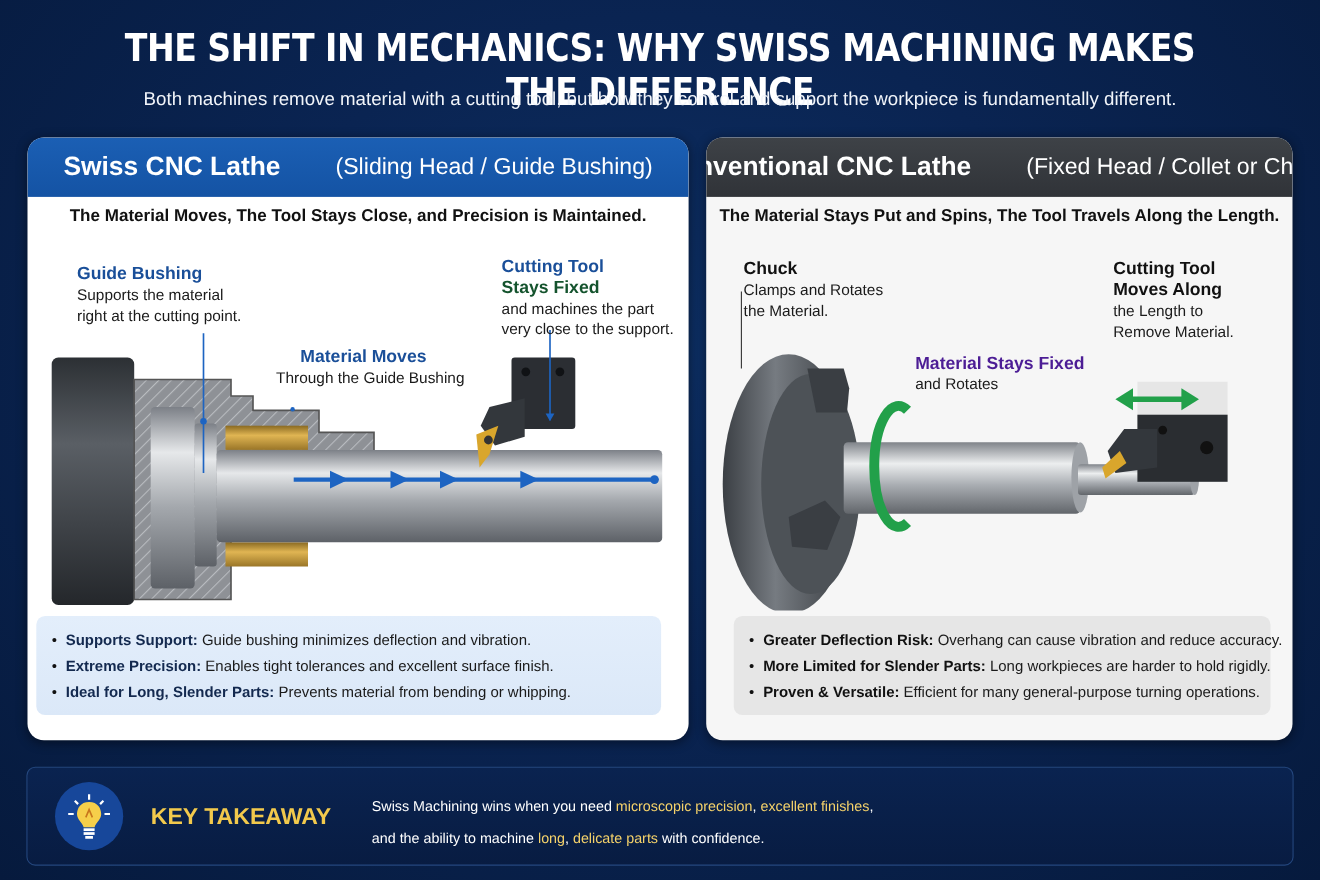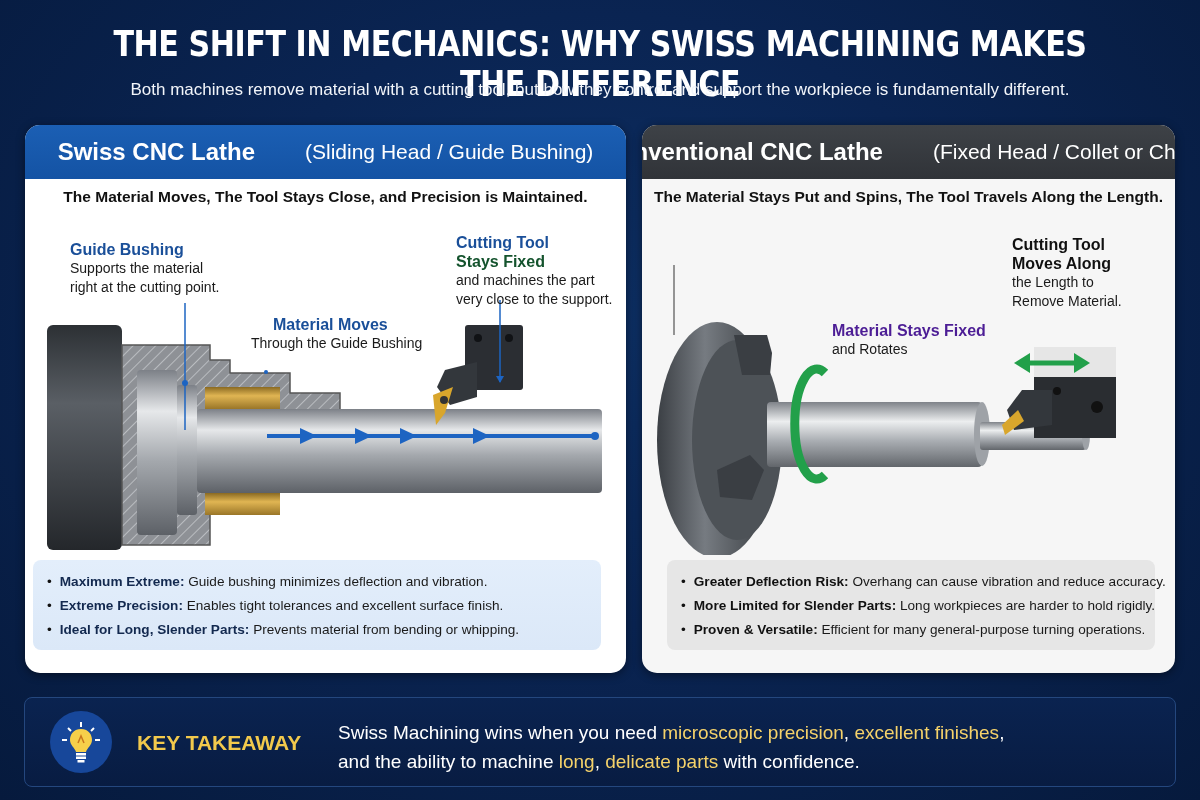--- a/index.html
+++ b/index.html
@@ -59,21 +59,21 @@
     background: linear-gradient(180deg,#0a2350,#081c42);
   }
   .bulb-circle {
     position: absolute; left: 25px; top: 13px; width: 62px; height: 62px; border-radius: 50%;
     background: #17479a; display: flex; align-items: center; justify-content: center;
   }
   .takeaway-label {
     position: absolute; left: 112px; top: 33px; font-size: 21px; font-weight: bold; color: #f2c94c;
   }
   .takeaway-text {
-    position: absolute; left: 313px; top: 20px; font-size: 19px; line-height: 29px; color: #fff;
+    position: absolute; left: 313px; top: 20px; font-size: 13px; line-height: 29px; color: #fff;
   }
   .hl { color: #f5d26a; }
 </style>
 </head>
 <body>
 
 <div class="title">THE SHIFT IN MECHANICS: WHY SWISS MACHINING MAKES THE DIFFERENCE</div>
 <div class="subtitle">Both machines remove material with a cutting tool, but how they control and support the workpiece is fundamentally different.</div>
 
 <div class="panel left">
@@ -154,21 +154,21 @@
     <span>Through the Guide Bushing</span>
   </div>
   <div class="label" style="left:431px;top:108px;">
     <span class="h-blue">Cutting Tool</span>
     <span class="h-dark" style="color:#14532d">Stays Fixed</span>
     <span>and machines the part</span><br>
     <span>very close to the support.</span>
   </div>
 
   <ul class="bullets">
-    <li><b>Maximum Extreme:</b><span> Guide bushing minimizes deflection and vibration.</span></li>
+    <li><b>Supports Support:</b><span> Guide bushing minimizes deflection and vibration.</span></li>
     <li><b>Extreme Precision:</b><span> Enables tight tolerances and excellent surface finish.</span></li>
     <li><b>Ideal for Long, Slender Parts:</b><span> Prevents material from bending or whipping.</span></li>
   </ul>
 </div>
 
 <div class="panel right">
   <div class="panel-header">
     <span class="strong">Conventional CNC Lathe</span>
     <span class="light">(Fixed Head / Collet or Chuck)</span>
   </div>
@@ -208,20 +208,25 @@
     <polygon points="448,238 432,228 432,248" fill="#22a04a"></polygon>
     <rect x="392" y="252" width="82" height="61" fill="#2a2d31"></rect>
     <circle cx="415" cy="266" r="4" fill="#111"></circle>
       <circle cx="455" cy="282" r="6" fill="#111"></circle>
     <path d="M365 285 L380 265 L410 265 L410 300 L372 305 Z" fill="#33373c"></path>
     <polygon points="360,300 376,285 382,296 363,310" fill="#d9a62c"></polygon>
 
     <line x1="32" y1="140" x2="32" y2="210" stroke="#333" stroke-width="1"></line>
   </svg>
 
+  <div class="label" style="left:34px;top:110px;">
+    <span class="h-dark">Chuck</span>
+    <span>Clamps and Rotates</span><br>
+    <span>the Material.</span>
+  </div>
   <div class="label" style="left:190px;top:196px;">
     <span class="h-green">Material Stays Fixed</span>
     <span>and Rotates</span>
   </div>
   <div class="label" style="left:370px;top:110px;">
     <span class="h-dark">Cutting Tool</span>
     <span class="h-dark">Moves Along</span>
     <span>the Length to</span><br>
     <span>Remove Material.</span>
   </div>

